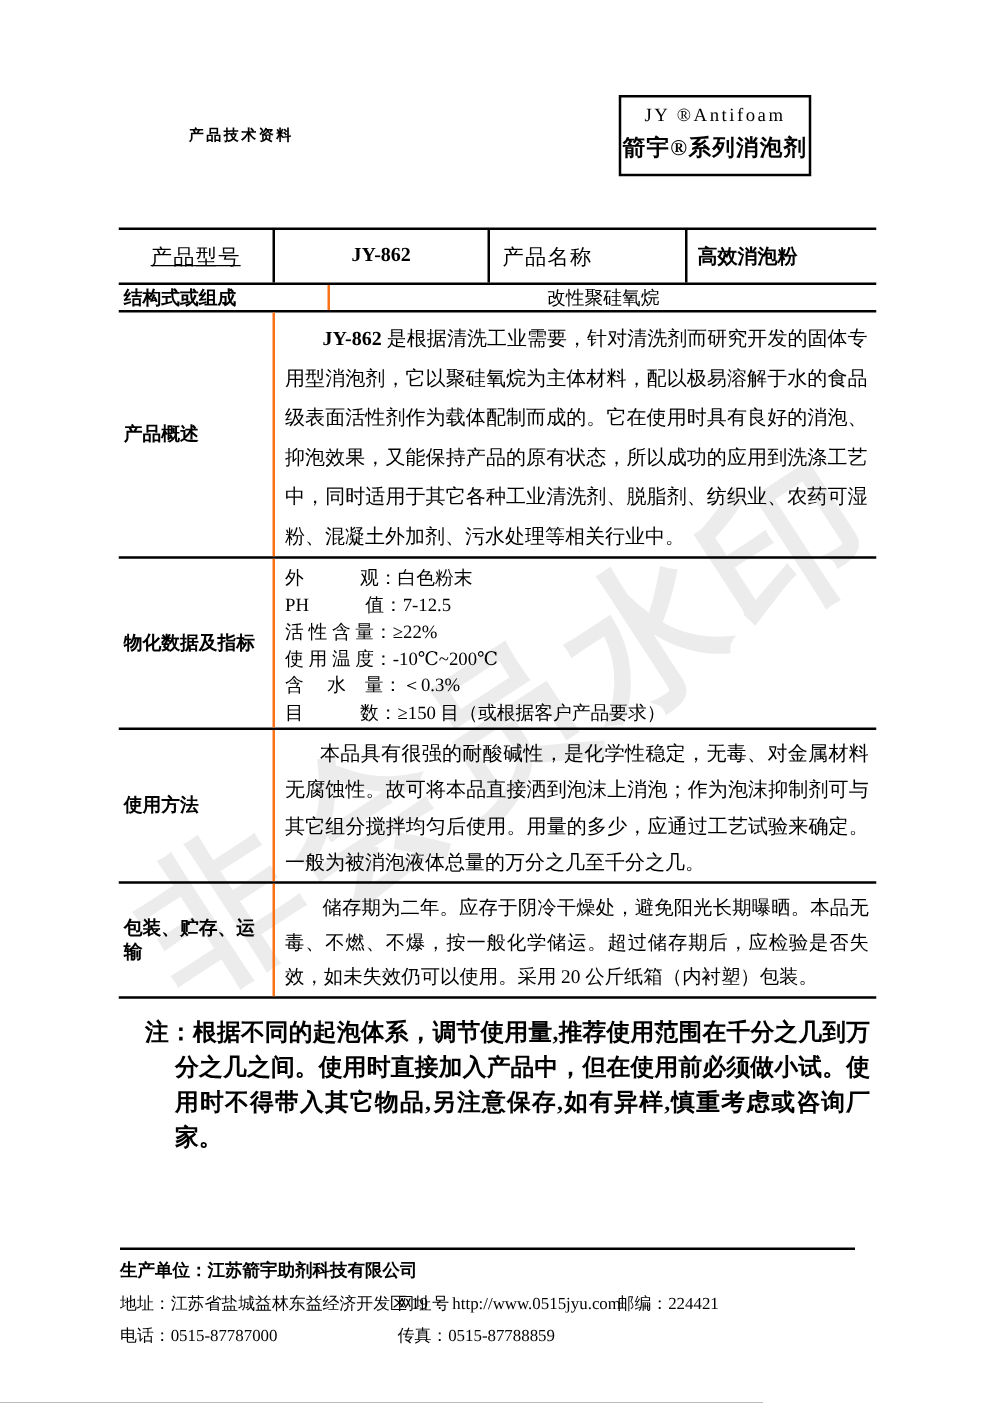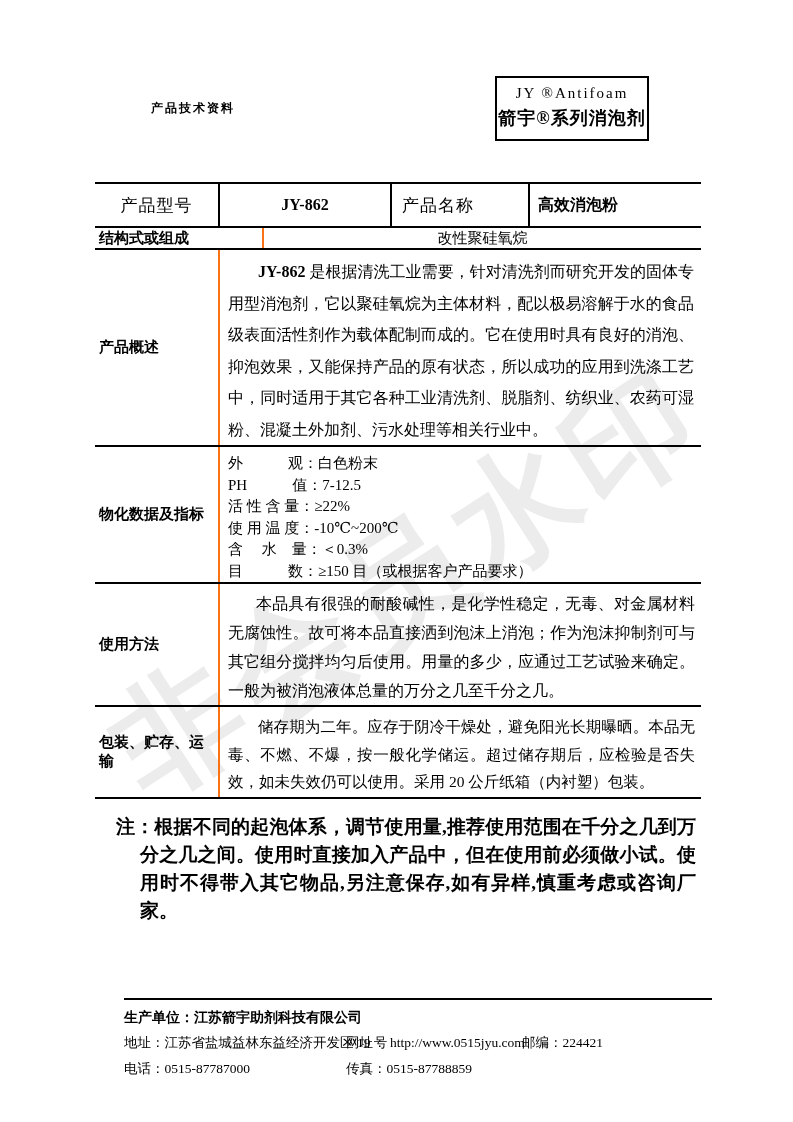--- a/index.html
+++ b/index.html
@@ -58,23 +58,23 @@
     display: flex; align-items: center;
     font-weight: bold; font-size: 15px;
     padding-left: 4px;
     letter-spacing: 0px;
   }
   .tcontent { flex: 1; border-left: 2px solid #f97316; min-width: 0; }
 
   
   .row-head { min-height: 44px; }
   .cell { display: flex; align-items: center; }
-  .c-type-label { width: 123px; flex: none; justify-content: center; font-size: 17px; letter-spacing: 1px; }
+  .c-type-label { width: 123px; flex: none; justify-content: center; font-size: 17px; letter-spacing: 1px; text-decoration: underline; }
   .c-type-value { width: 172px; flex: none; border-left: 2px solid #000; justify-content: center; font-weight: bold; font-size: 16px; }
-  .c-name-label { width: 138px; flex: none; border-left: 2px solid #000; padding-left: 10px; font-size: 17px; letter-spacing: 1px; }
+  .c-name-label { width: 158px; flex: none; border-left: 2px solid #000; padding-left: 10px; font-size: 17px; letter-spacing: 1px; }
   .c-name-value { flex: 1; border-left: 2px solid #000; padding-left: 8px; font-weight: bold; font-size: 16px; }
 
   .row-comp { min-height: 22px; gap: 44px; }
   .row-comp .tcontent { display: flex; align-items: center; justify-content: center; font-size: 15px; }
 
   .row-overview { min-height: 192px; }
   .p-overview {
     padding: 6px 7px 0 8px;
     font-size: 16px; line-height: 31.5px;
     text-align: justify; text-indent: 30px;
@@ -105,21 +105,21 @@
   .note {
     left: 116px; top: 813px;
     width: 580px;
     font-size: 19px; font-weight: bold;
     line-height: 28px;
     padding-left: 24px; text-indent: -24px;
     text-align: justify;
   }
 
   
-  .footer { left: 124px; top: 998px; width: 588px; font-size: 13.5px; }
+  .footer { left: 96px; top: 998px; width: 588px; font-size: 13.5px; }
   .footer-rule { border-top: 2px solid #000; height: 0; margin-bottom: 5px; }
   .producer { font-weight: bold; font-size: 14px; line-height: 25px; }
   .frow { position: relative; height: 26px; line-height: 26px; }
   .f-left { position: absolute; left: 0; white-space: nowrap; }
   .f-mid  { position: absolute; left: 222px; white-space: nowrap; }
   .f-right{ position: absolute; left: 398px; white-space: nowrap; }
   .f-url  { font-family: "Liberation Serif", "DejaVu Serif", serif; }
 </style>
 </head>
 <body>

